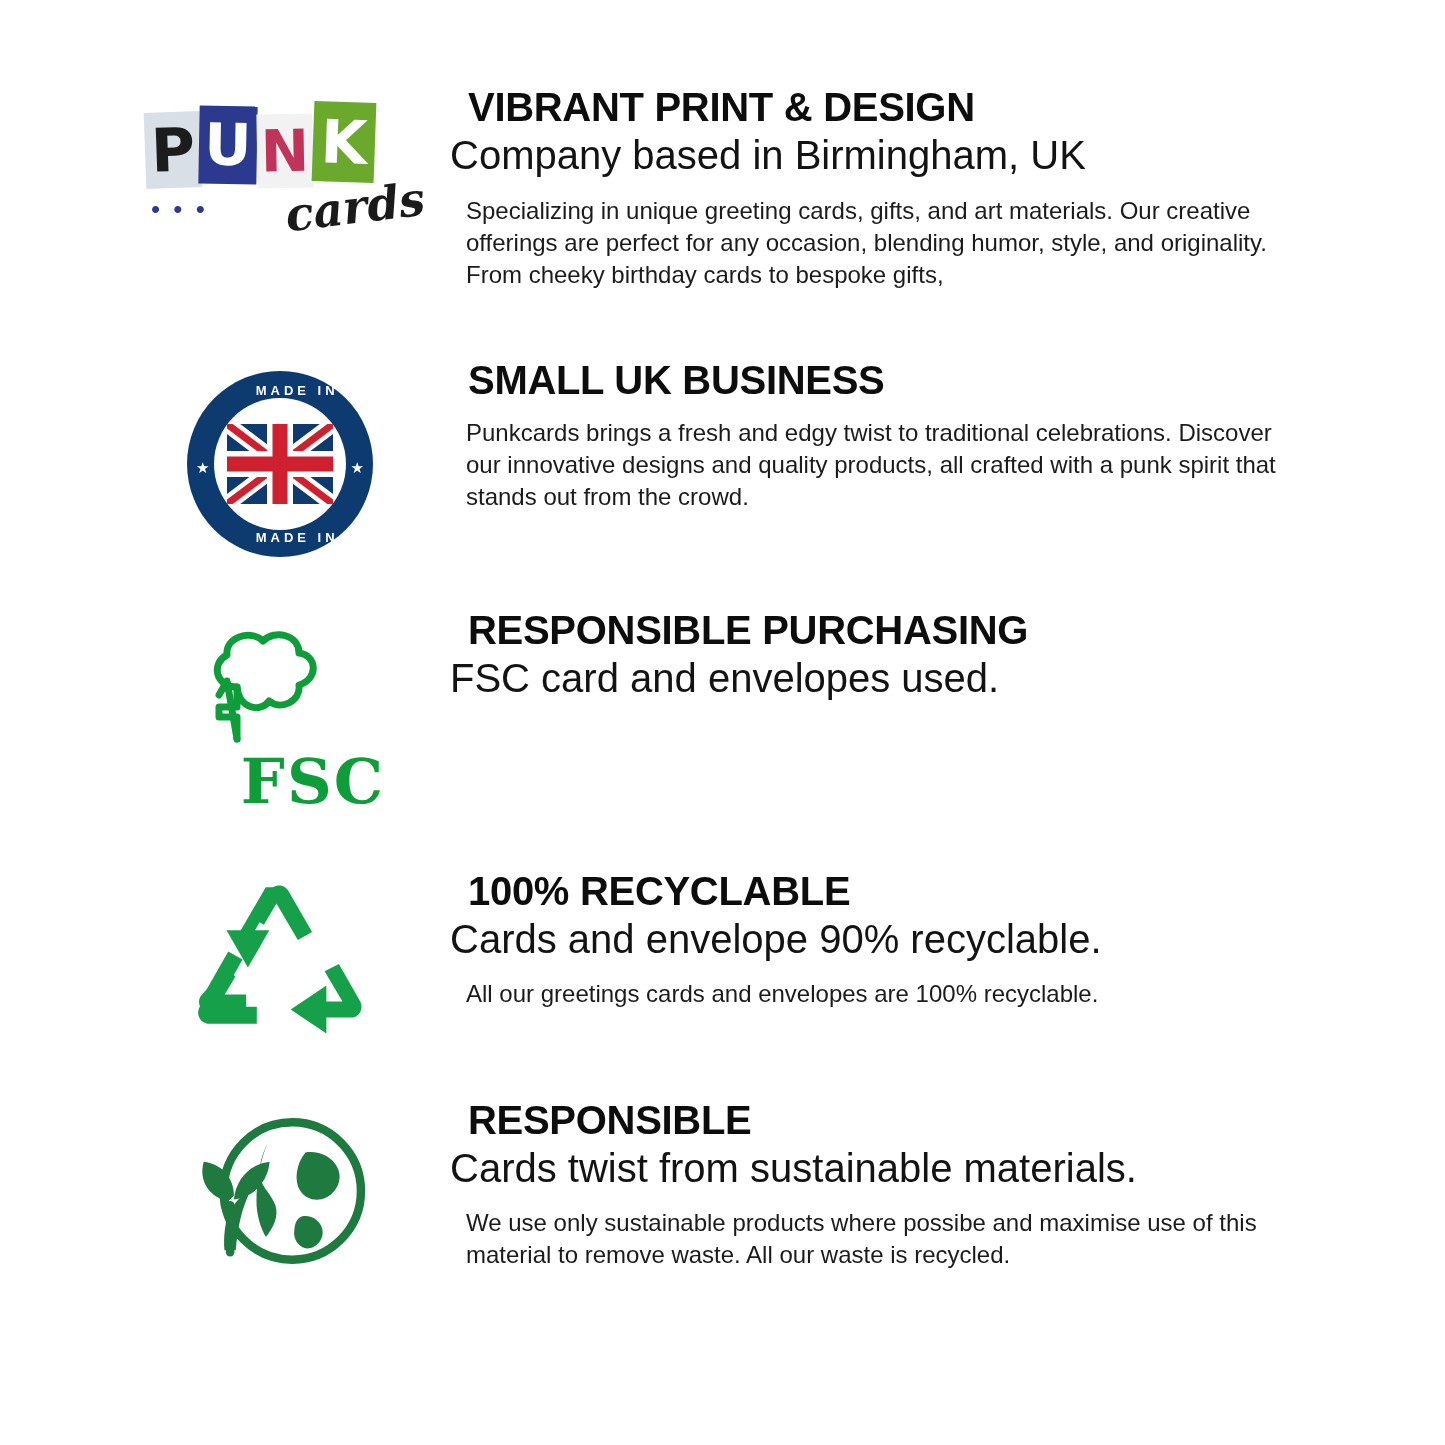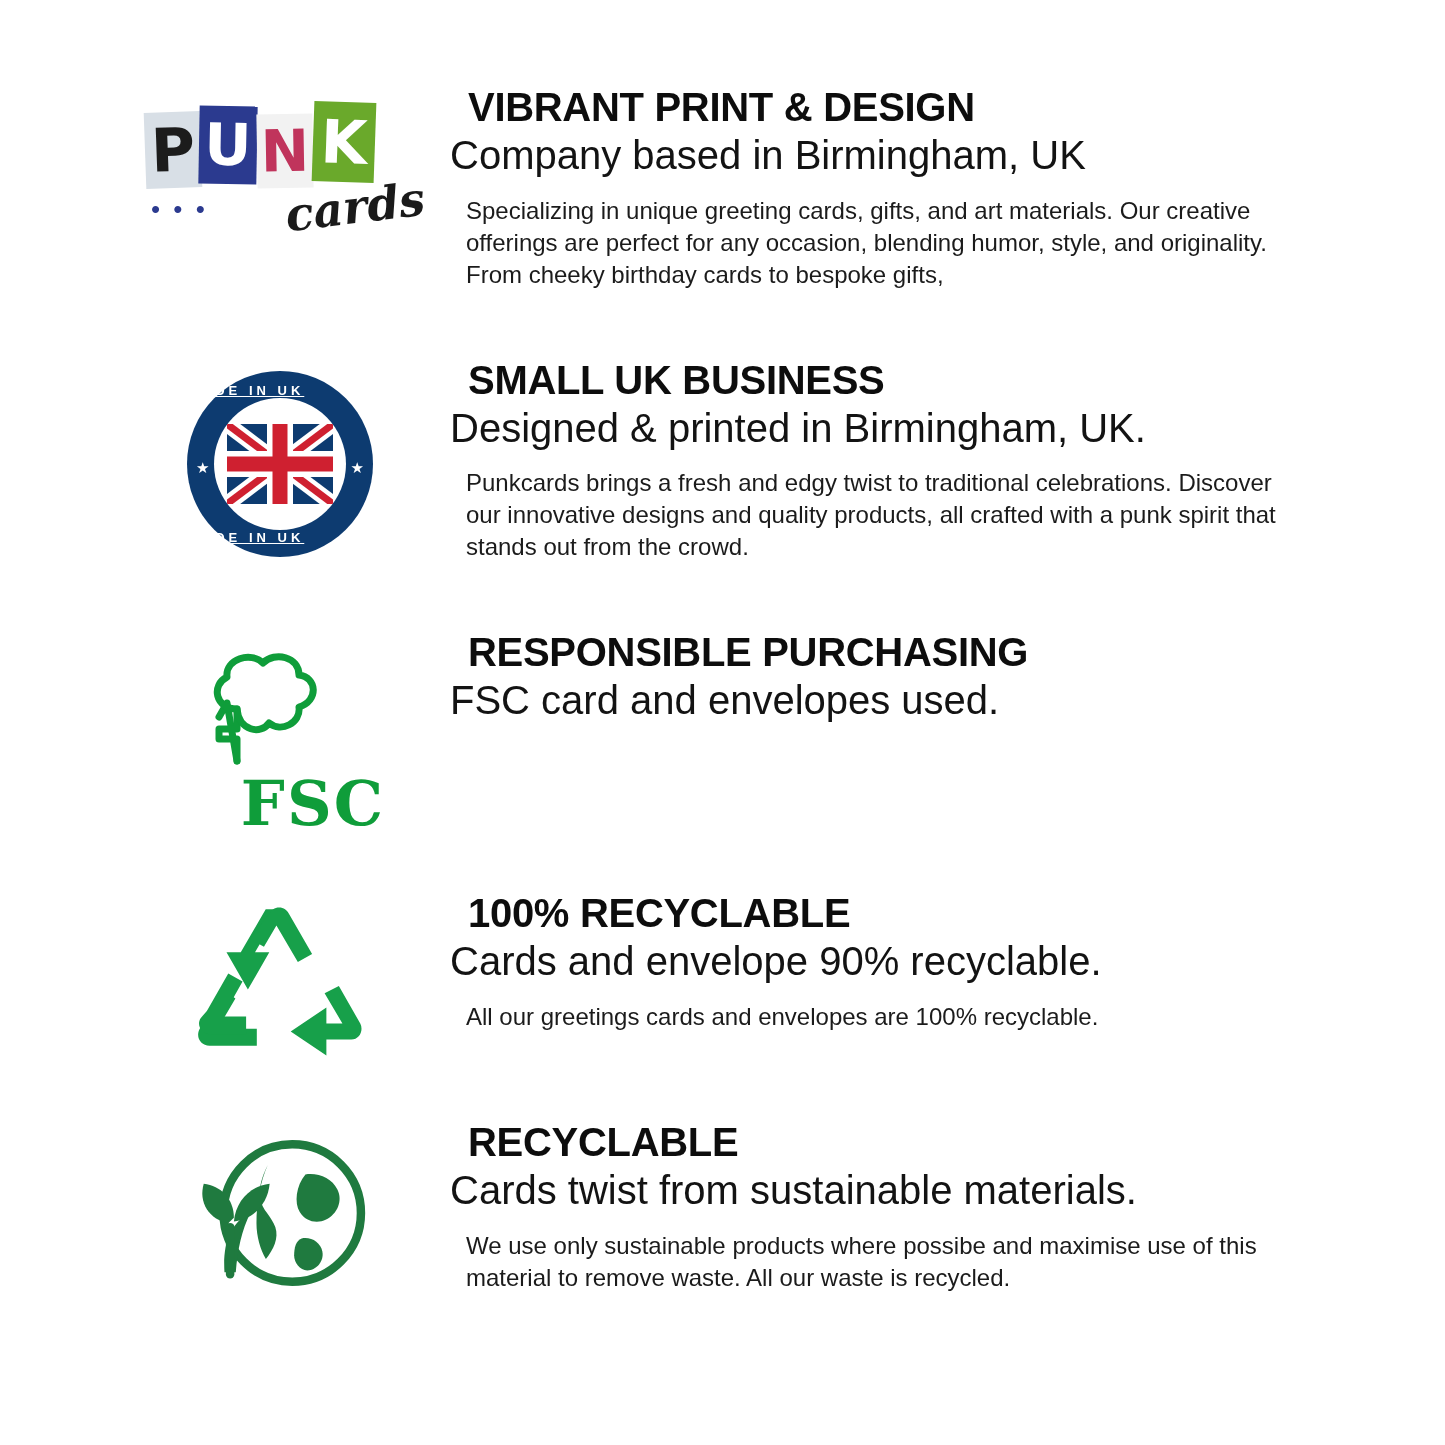--- a/index.html
+++ b/index.html
@@ -139,27 +139,26 @@
   }
   .uk-flag .d1r { transform: translate(-50%,-50%) rotate(37deg); }
   .uk-flag .d2r { transform: translate(-50%,-50%) rotate(-37deg); }
   .uk-flag .h { position: absolute; left: 0; top: 50%; width: 100%; height: 26px; background:#ffffff; transform: translateY(-50%); }
   .uk-flag .v { position: absolute; top: 0; left: 50%; width: 26px; height: 100%; background:#ffffff; transform: translateX(-50%); }
   .uk-flag .hr { position: absolute; left: 0; top: 50%; width: 100%; height: 15px; background:#cf2030; transform: translateY(-50%); }
   .uk-flag .vr { position: absolute; top: 0; left: 50%; width: 15px; height: 100%; background:#cf2030; transform: translateX(-50%); }
   .uk-text-top, .uk-text-bot {
     position: absolute;
     left: 0; width: 186px;
-    text-align: left;
+    text-align: right;
     color: #ffffff;
     font-size: 13px;
     font-weight: bold;
     letter-spacing: 4px;
     font-family: "Liberation Sans", sans-serif;
-    text-decoration: underline;
   }
   .uk-text-top { top: 12px; }
   .uk-text-bot { bottom: 12px; }
   .uk-star {
     position: absolute;
     color: #ffffff;
     font-size: 15px;
     top: 88px;
   }
   .uk-star.l { left: 9px; }
@@ -218,21 +217,20 @@
             <div class="h"></div>
               <div class="v"></div>
             <div class="hr"></div>
               <div class="vr"></div>
           </div>
         </div>
       </div>
     </div>
     <div class="text-col">
       <h2 class="f-title">SMALL UK BUSINESS</h2>
-      <p class="f-sub">Designed &amp; printed in Birmingham, UK.</p>
       <p class="f-body">Punkcards brings a fresh and edgy twist to traditional celebrations. Discover our innovative designs and quality products, all crafted with a punk spirit that stands out from the crowd.</p>
     </div>
   </div>
 
   <div class="feature">
     <div class="icon-col">
       <div class="fsc-wrap">
         <svg class="svg-icon" width="200" height="130" viewBox="0 0 200 130">
           <g fill="none" stroke="#0f9d3a" stroke-width="7" stroke-linecap="round" stroke-linejoin="round">
             <path d="M62 118 L52 60 L44 74"></path>
@@ -275,19 +273,19 @@
         <path d="M92 34 C86 46 82 58 84 70 C86 82 96 88 100 100 C104 112 98 124 90 134 C84 124 80 110 80 96 C80 74 84 52 92 34 Z" fill="#1f7a3f"></path>
         <path d="M132 44 C146 42 160 48 166 60 C172 72 166 86 154 92 C144 97 132 94 126 84 C120 74 122 56 132 44 Z" fill="#1f7a3f"></path>
         <path d="M128 112 C138 110 148 116 150 126 C152 136 144 146 134 146 C126 146 120 138 120 130 C120 122 122 114 128 112 Z" fill="#1f7a3f"></path>
         <path d="M46 148 C44 118 52 96 74 84 C64 104 60 124 58 148 Z" fill="#1f7a3f"></path>
         <path d="M50 96 C30 92 18 74 24 54 C42 56 56 70 56 90 Z" fill="#1f7a3f"></path>
         <path d="M56 94 C58 72 74 56 94 54 C92 76 76 92 56 94 Z" fill="#1f7a3f"></path>
         <path d="M52 150 L52 100" stroke="#1f7a3f" stroke-width="9" fill="none" stroke-linecap="round"></path>
       </svg>
     </div>
     <div class="text-col">
-      <h2 class="f-title">RECYCLABLE</h2>
+      <h2 class="f-title">RESPONSIBLE</h2>
       <p class="f-sub">Cards twist from sustainable materials.</p>
       <p class="f-body">We use only sustainable products where possibe and maximise use of this material to remove waste. All our waste is recycled.</p>
     </div>
   </div>
 
 </div>
 
 </body></html>

